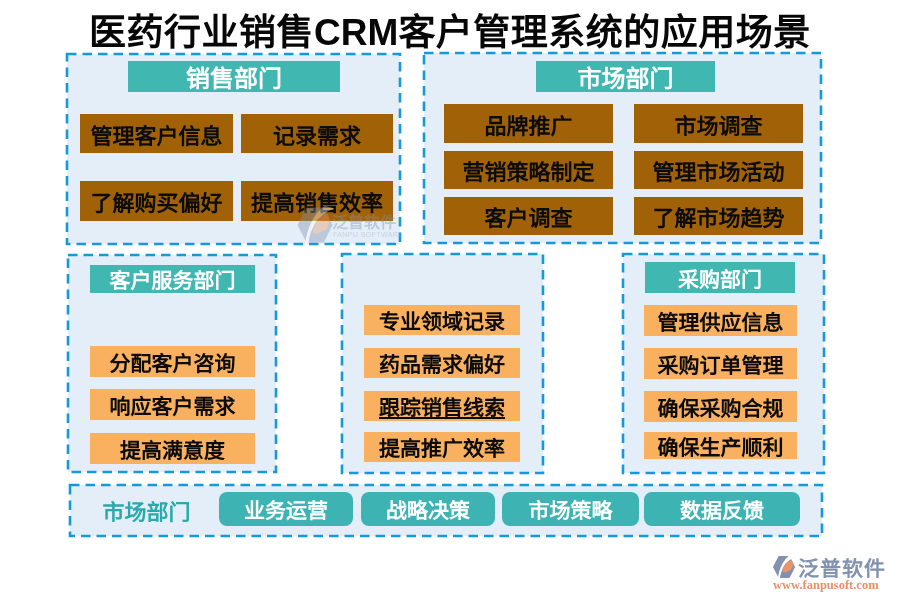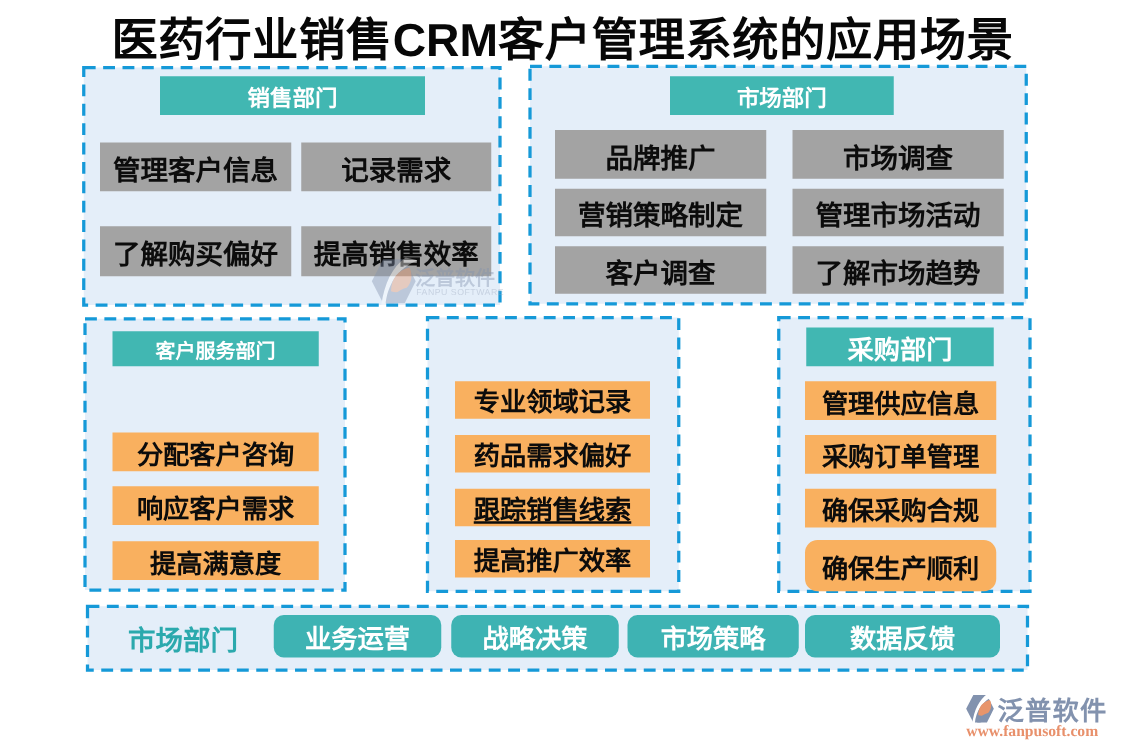--- a/index.html
+++ b/index.html
@@ -4,24 +4,24 @@
 <style>
   html,body{margin:0;padding:0;background:#ffffff;}
   .stage{position:relative;width:900px;height:600px;background:#ffffff;overflow:hidden;
          font-family:"Liberation Sans",sans-serif;}
   .frames{position:absolute;left:0;top:0;width:900px;height:600px;}
   .title{position:absolute;left:0;top:2px;width:900px;text-align:center;
          font-weight:bold;font-size:37px;color:#070707;letter-spacing:0.5px;white-space:nowrap;}
   .title .latin{font-family:"Liberation Sans",sans-serif;font-weight:bold;letter-spacing:0;}
   .panel{position:absolute;}
   .hdr{position:absolute;display:flex;align-items:center;justify-content:center;
-       background:#41b7b2;color:#ffffff;font-weight:bold;font-size:18px;white-space:nowrap;}
+       background:#41b7b2;color:#ffffff;font-weight:bold;font-size:24px;white-space:nowrap;}
   .btn{position:absolute;display:flex;align-items:center;justify-content:center;
        color:#0c0c0c;font-weight:bold;font-size:22px;white-space:nowrap;}
-  .btn.blue{background:#a3a3a3;}
+  .btn.blue{background:#a16207;}
   .btn.orange{background:#f9b05f;font-size:21px;}
   .btn.teal{background:#3eb3b3;color:#ffffff;border-radius:8px;font-size:21px;}
   .mgmt-label{position:absolute;color:#2ba9ad;font-weight:bold;font-size:22px;
               display:flex;align-items:center;justify-content:center;white-space:nowrap;}
   .watermark{position:absolute;left:296px;top:205px;width:120px;height:44px;opacity:0.40;}
   .wm-mark{position:absolute;left:0;top:0;width:38px;height:40px;}
   .wm-name{position:absolute;left:36px;top:4px;font-size:16px;font-weight:bold;color:#8292ae;
            letter-spacing:0;white-space:nowrap;}
   .wm-sub{position:absolute;left:37px;top:26px;font-size:7px;color:#9aa6bc;
           font-family:"Liberation Sans",sans-serif;letter-spacing:0.4px;white-space:nowrap;}
@@ -60,39 +60,39 @@
     <div class="hdr" style="left:113px;top:9px;width:179px;height:31px;">市场部门</div>
     <div class="btn blue" style="left:21px;top:52px;width:169px;height:39px;">品牌推广</div>
     <div class="btn blue" style="left:211px;top:52px;width:169px;height:39px;">市场调查</div>
     <div class="btn blue" style="left:21px;top:99px;width:169px;height:38px;">营销策略制定</div>
     <div class="btn blue" style="left:211px;top:99px;width:169px;height:38px;">管理市场活动</div>
     <div class="btn blue" style="left:21px;top:145px;width:169px;height:38px;">客户调查</div>
     <div class="btn blue" style="left:211px;top:145px;width:169px;height:38px;">了解市场趋势</div>
   </section>
 
   <section class="panel" style="left:67px;top:254px;width:210px;height:219px;">
-    <div class="hdr" style="left:23px;top:11px;width:165px;height:28px;font-size:16px;">客户服务部门</div>
+    <div class="hdr" style="left:23px;top:11px;width:165px;height:28px;font-size:21px;">客户服务部门</div>
     <div class="btn orange" style="left:23px;top:92px;width:165px;height:31px;">分配客户咨询</div>
     <div class="btn orange" style="left:23px;top:135px;width:165px;height:31px;">响应客户需求</div>
     <div class="btn orange" style="left:23px;top:179px;width:165px;height:31px;">提高满意度</div>
   </section>
 
   <section class="panel" style="left:341px;top:253px;width:203px;height:220px;">
     <div class="btn orange" style="left:23px;top:52px;width:156px;height:30px;">专业领域记录</div>
     <div class="btn orange" style="left:23px;top:95px;width:156px;height:30px;">药品需求偏好</div>
     <div class="btn orange" style="left:23px;top:138px;width:156px;height:30px;text-decoration:underline;">跟踪销售线索</div>
     <div class="btn orange" style="left:23px;top:179px;width:156px;height:30px;">提高推广效率</div>
   </section>
 
   <section class="panel" style="left:622px;top:253px;width:203px;height:220px;">
     <div class="hdr" style="left:23px;top:9px;width:150px;height:31px;font-size:21px;">采购部门</div>
     <div class="btn orange" style="left:22px;top:52px;width:153px;height:31px;">管理供应信息</div>
     <div class="btn orange" style="left:22px;top:95px;width:153px;height:31px;">采购订单管理</div>
     <div class="btn orange" style="left:22px;top:138px;width:153px;height:31px;">确保采购合规</div>
-    <div class="btn orange" style="left:22px;top:179px;width:153px;height:41px;border-radius:10px;">确保生产顺利</div>
+    <div class="btn orange" style="left:22px;top:179px;width:153px;height:27px;">确保生产顺利</div>
   </section>
 
   <section class="panel" style="left:69px;top:484px;width:754px;height:53px;">
     <div class="mgmt-label" style="left:30px;top:10px;width:95px;height:31px;">市场部门</div>
     <div class="btn teal" style="left:150px;top:8px;width:134px;height:34px;">业务运营</div>
     <div class="btn teal" style="left:292px;top:8px;width:134px;height:34px;">战略决策</div>
     <div class="btn teal" style="left:433px;top:8px;width:137px;height:34px;">市场策略</div>
     <div class="btn teal" style="left:575px;top:8px;width:156px;height:34px;">数据反馈</div>
   </section>
 

